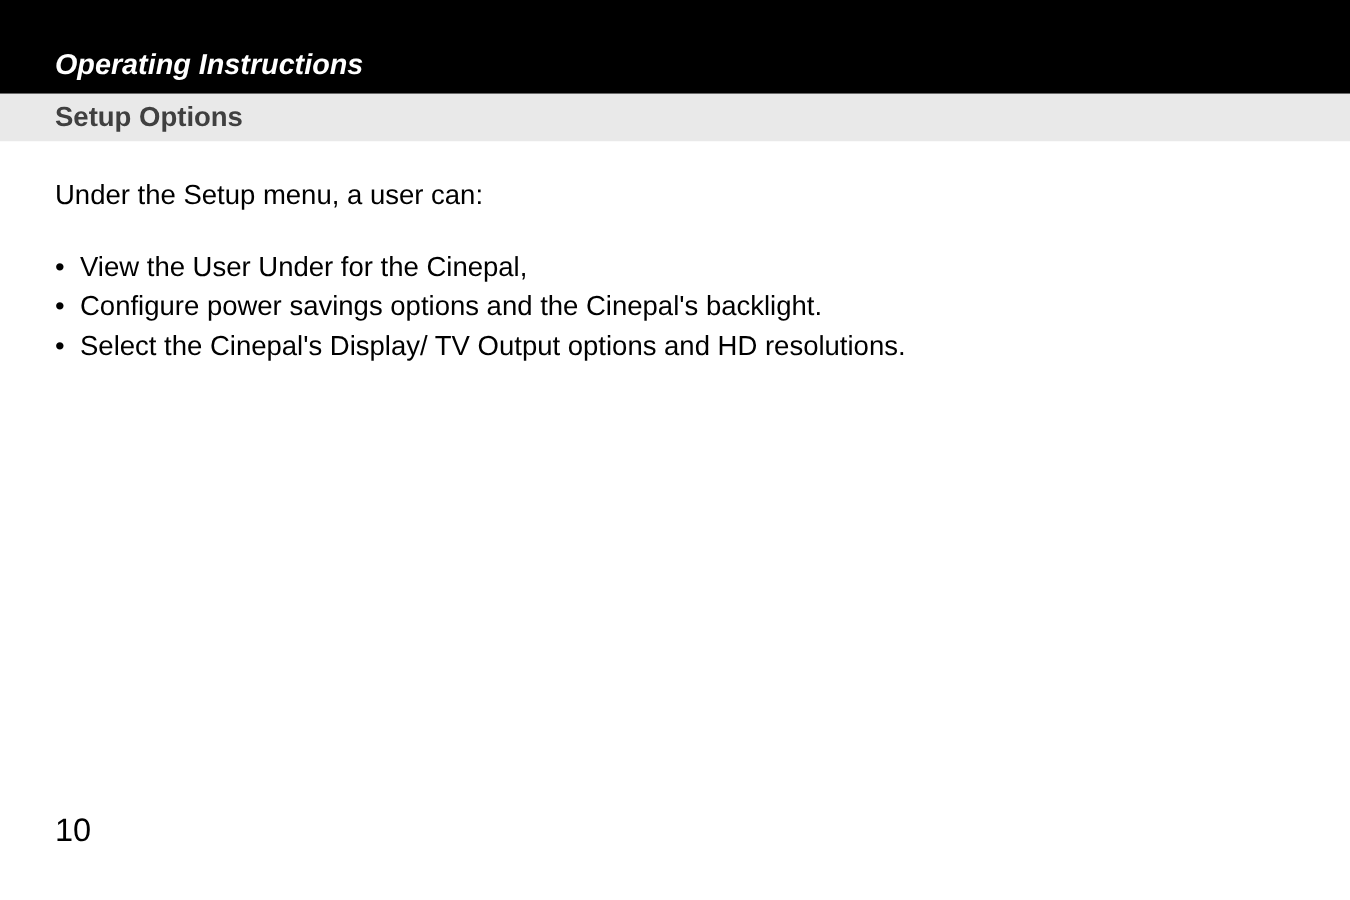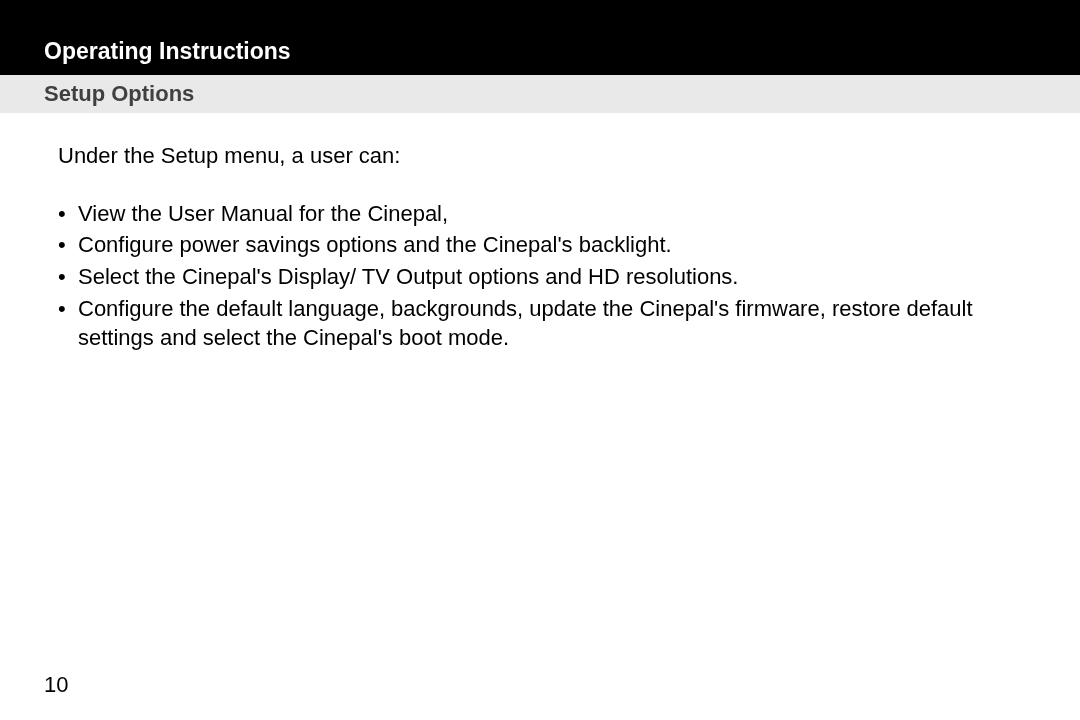--- a/index.html
+++ b/index.html
@@ -18,33 +18,34 @@
     width: 100%;
     height: 75px;
     display: flex;
     align-items: flex-end;
     padding: 0 0 10px 44px;
   }
   .black-band h1 {
     color: #fff;
     font-size: 23px;
     font-weight: bold;
+    font-style: italic;
   }
   .gray-band {
     background: #e9e9e9;
     width: 100%;
     padding: 6px 0 6px 44px;
   }
   .gray-band h2 {
     color: #404040;
     font-size: 22px;
     font-weight: bold;
   }
   .content {
-    padding: 28px 44px 0 58px;
+    padding: 28px 44px 0 44px;
     line-height: 1.35;
   }
   .intro {
     margin-bottom: 28px;
   }
   ul.bullets {
     list-style: none;
     padding: 0;
   }
   ul.bullets li {
@@ -54,38 +55,37 @@
   }
   ul.bullets li::before {
     content: "•";
     position: absolute;
     left: 0;
     top: 0;
   }
   .page-number {
     position: absolute;
     left: 44px;
-    bottom: 22px;
-    font-size: 22px;
+    bottom: 40px;
+    font-size: 26px;
   }
 </style>
 </head>
 <body>
 
 <div class="black-band">
   <h1>Operating Instructions</h1>
 </div>
 
 <div class="gray-band">
   <h2>Setup Options</h2>
 </div>
 
 <div class="content">
   <p class="intro">Under the Setup menu, a user can:</p>
   <ul class="bullets">
-    <li>View the User Manual for the Cinepal,</li>
+    <li>View the User Under for the Cinepal,</li>
     <li>Configure power savings options and the Cinepal's backlight.</li>
     <li>Select the Cinepal's Display/ TV Output options and HD resolutions.</li>
-    <li>Configure the default language, backgrounds, update the Cinepal's firmware, restore default settings and select the Cinepal's boot mode.</li>
   </ul>
 </div>
 
 <div class="page-number">10</div>
 
 </body></html>

